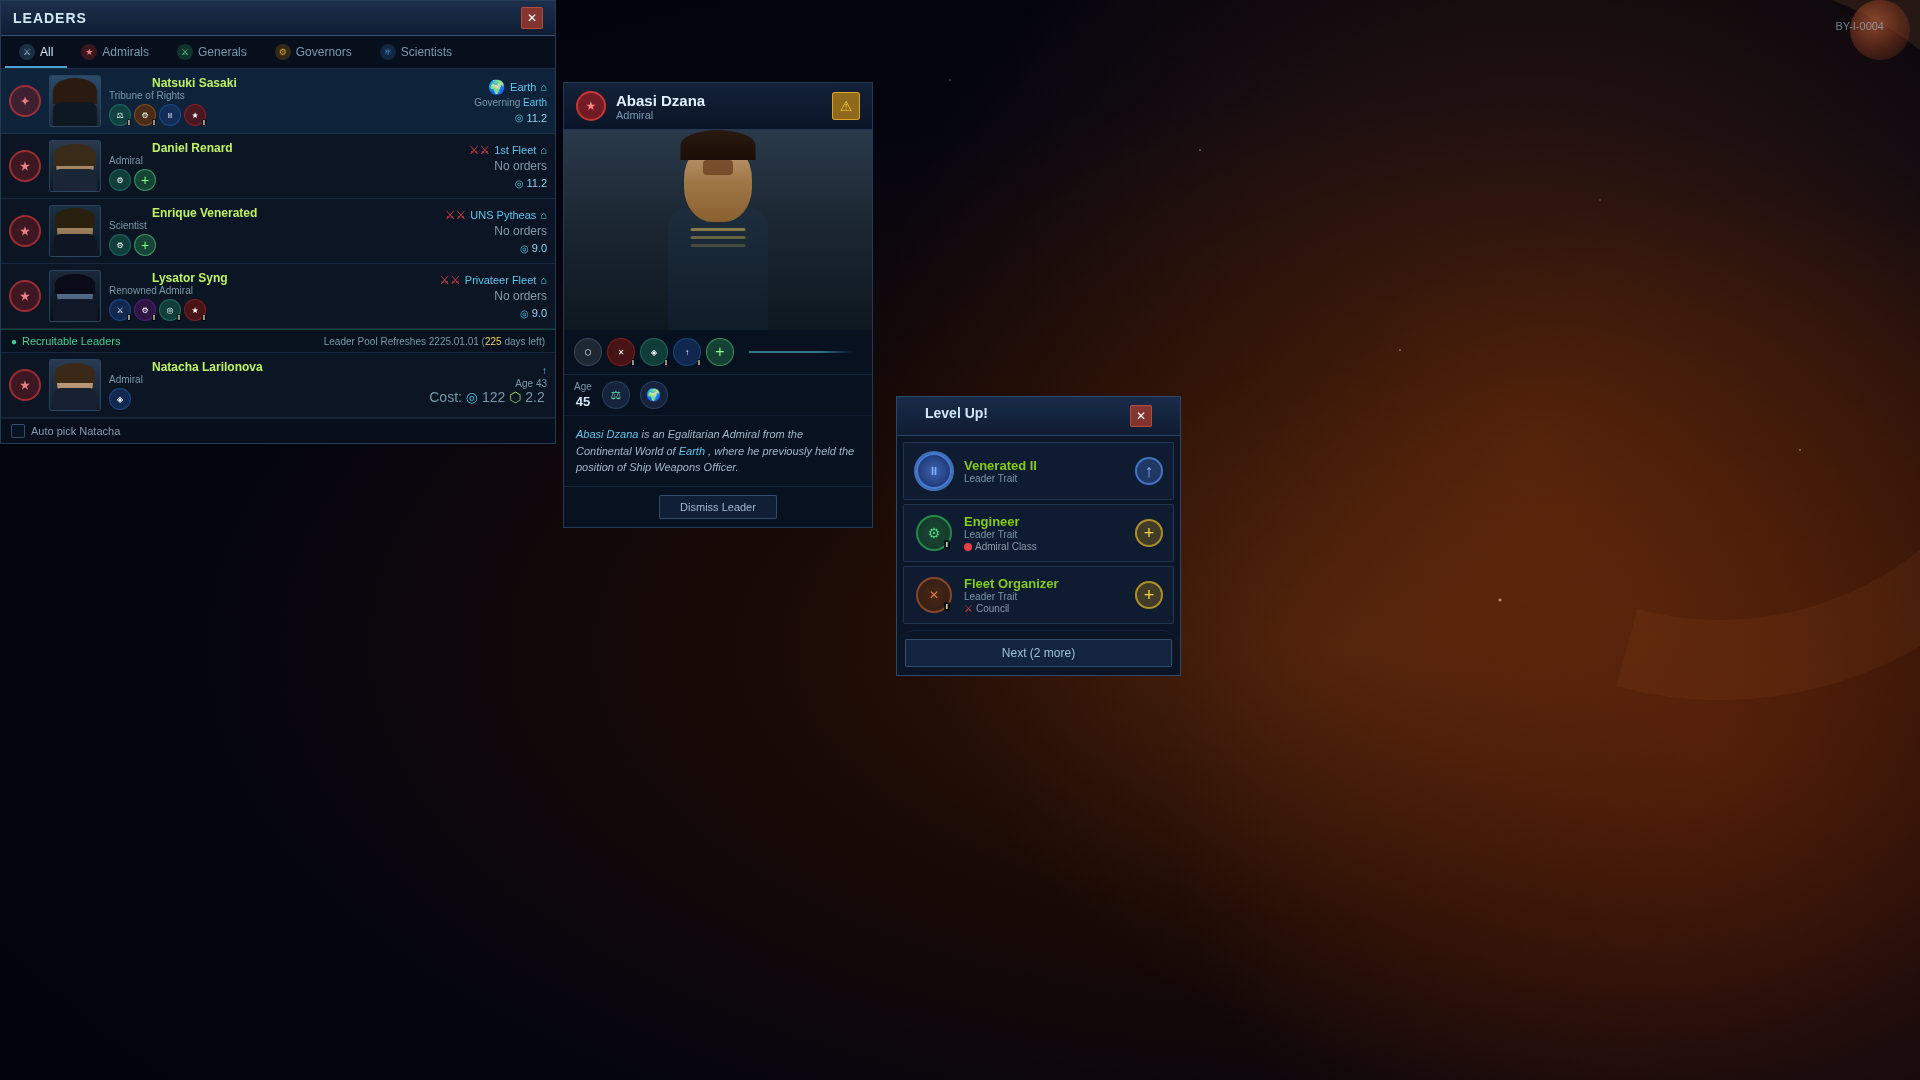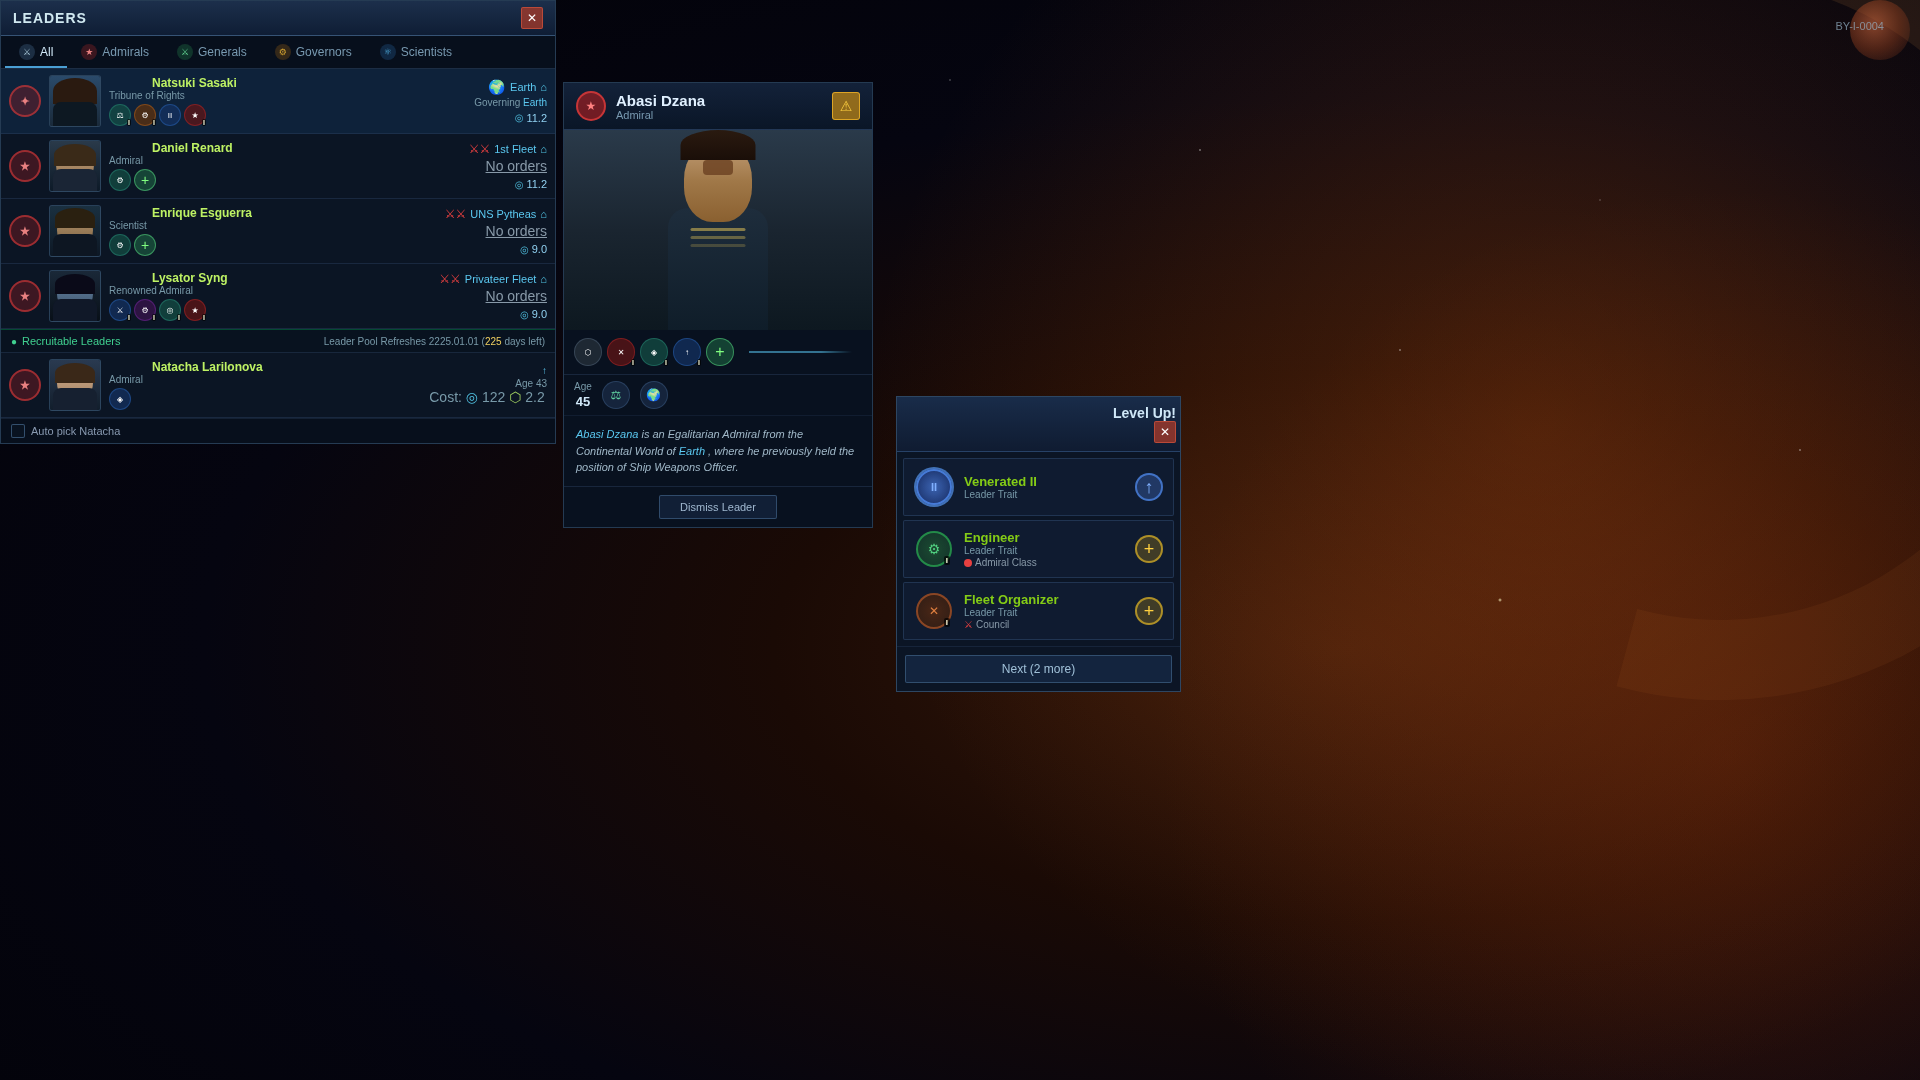--- a/index.html
+++ b/index.html
@@ -262,22 +262,21 @@
       min-width: 120px;
     }
 
     .assignment-location {
       color: #5bc8f0;
       font-size: 11px;
     }
 
     .assignment-sub {
       color: #8899a8;
-      font-size: 14px;
-      text-decoration: underline;
+      font-size: 12px;
     }
 
     .leader-xp {
       color: #90d0f0;
       font-size: 11px;
       display: flex;
       align-items: center;
       gap: 3px;
     }
 
@@ -497,26 +496,25 @@
       left: 896px;
       top: 396px;
       width: 285px;
       background: rgba(10,22,38,0.97);
       border: 1px solid rgba(80,120,160,0.5);
       z-index: 30;
     }
 
     .levelup-title-bar {
       background: linear-gradient(180deg, rgba(25,45,75,0.95) 0%, rgba(15,28,50,0.95) 100%);
-      padding: 8px 4px;
-      display: flex;
-      align-items: flex-end;
+      padding: 8px 28px;
+      display: flex;
+      align-items: flex-start;
       justify-content: space-between;
       border-bottom: 1px solid rgba(60,100,150,0.4);
-      flex-direction: column;
     }
 
     .levelup-title {
       color: #d0e8f8;
       font-size: 14px;
       font-weight: bold;
     }
 
     .levelup-close {
       width: 22px;
@@ -603,20 +601,21 @@
       align-items: center;
       justify-content: center;
       font-size: 18px;
       cursor: pointer;
       flex-shrink: 0;
     }
 
     .next-btn-bar {
       padding: 8px;
       border-top: 1px solid rgba(40,60,90,0.4);
+      border-radius: 19px;
     }
 
     .next-btn {
       width: 100%;
       background: rgba(20,38,65,0.9);
       border: 1px solid rgba(80,120,160,0.5);
       color: #a0c0d8;
       padding: 6px;
       font-size: 12px;
       cursor: pointer;
@@ -774,21 +773,21 @@
     <div class="leader-item">
       <div class="leader-rank-icon" style="background:rgba(180,30,30,0.3); border:2px solid rgba(220,60,60,0.6); color:#e88080;">★</div>
       <div class="leader-portrait">
         <div style="width:100%;height:100%;background:linear-gradient(180deg,#1a3040,#0d1825);display:flex;align-items:center;justify-content:center;">
           <div style="width:36px;height:40px;border-radius:50%;background:linear-gradient(180deg,#b89870,#7a6040);position:absolute;top:4px;"></div>
           <div style="width:40px;height:20px;border-radius:50% 50% 0 0;background:#2a2010;position:absolute;top:2px;"></div>
           <div style="width:44px;height:22px;background:#0d1622;position:absolute;bottom:0;border-radius:8px 8px 0 0;"></div>
         </div>
       </div>
       <div class="leader-info">
-        <div class="leader-name">Enrique Esguerra</div>
+        <div class="leader-name">Enrique Venerated</div>
         <div class="leader-class">Scientist</div>
         <div class="leader-traits">
           <div class="trait-icon trait-bg-teal">⚙</div>
           <div class="add-trait-btn">+</div>
         </div>
       </div>
       <div class="leader-assignment">
         <div style="display:flex;align-items:center;gap:4px;justify-content:flex-end;margin-bottom:2px;">
           <span style="color:#e84040;font-size:12px;">⚔⚔</span>
           <span class="assignment-location">UNS Pytheas</span>

